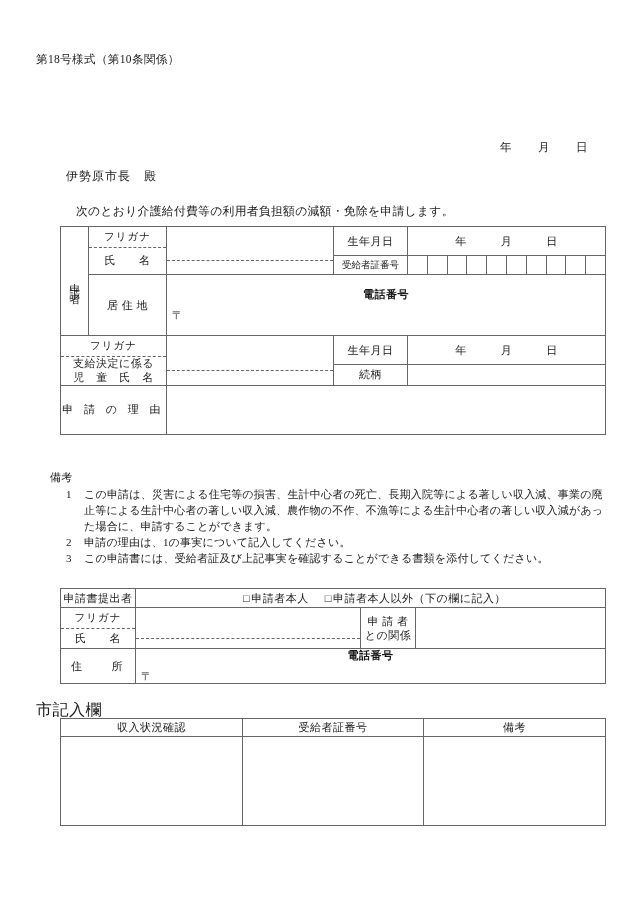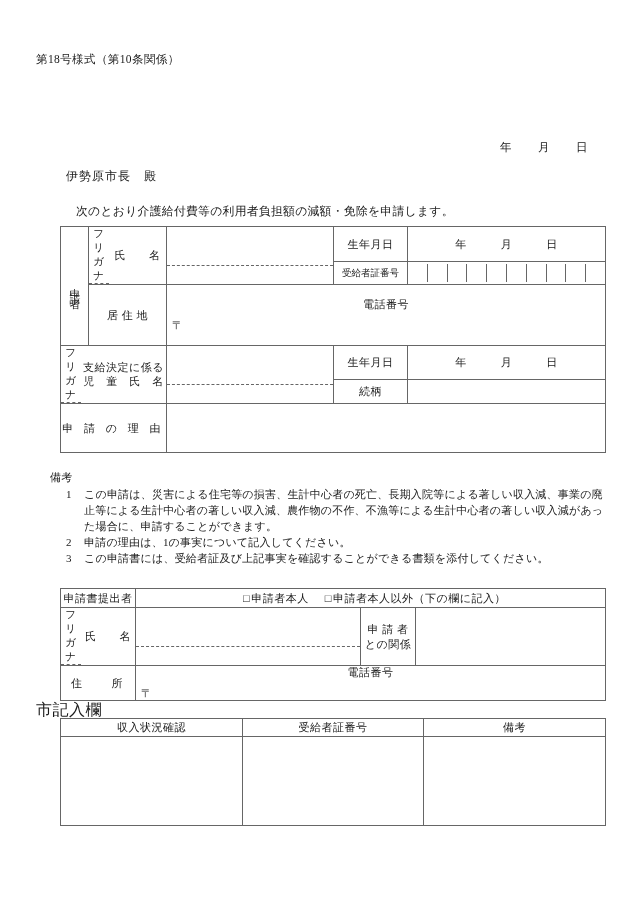--- a/index.html
+++ b/index.html
@@ -89,20 +89,21 @@
     text-orientation: upright;
     letter-spacing: 5px;
     margin: 0 auto;
     line-height: 1;
     font-size: 11px;
   }
 
   
   .stack {
     display: flex;
+    flex-direction: column;
     height: 100%;
   }
   .stack .top {
     flex: 0 0 20px;
     display: flex;
     align-items: center;
     justify-content: center;
     border-bottom: 1px dashed #666;
     font-size: 10.5px;
     letter-spacing: 1px;
@@ -162,20 +163,21 @@
     top: 3px;
     font-size: 11px;
   }
   .addr-cell .tel {
     position: absolute;
     left: 0; right: 0;
     bottom: 3px;
     text-align: center;
     font-size: 11px;
     letter-spacing: 0.5px;
+    font-weight: bold;
   }
 
   
   .notes {
     position: absolute;
     left: 50px;
     top: 470px;
     width: 560px;
     font-size: 11px;
     line-height: 1.45;

